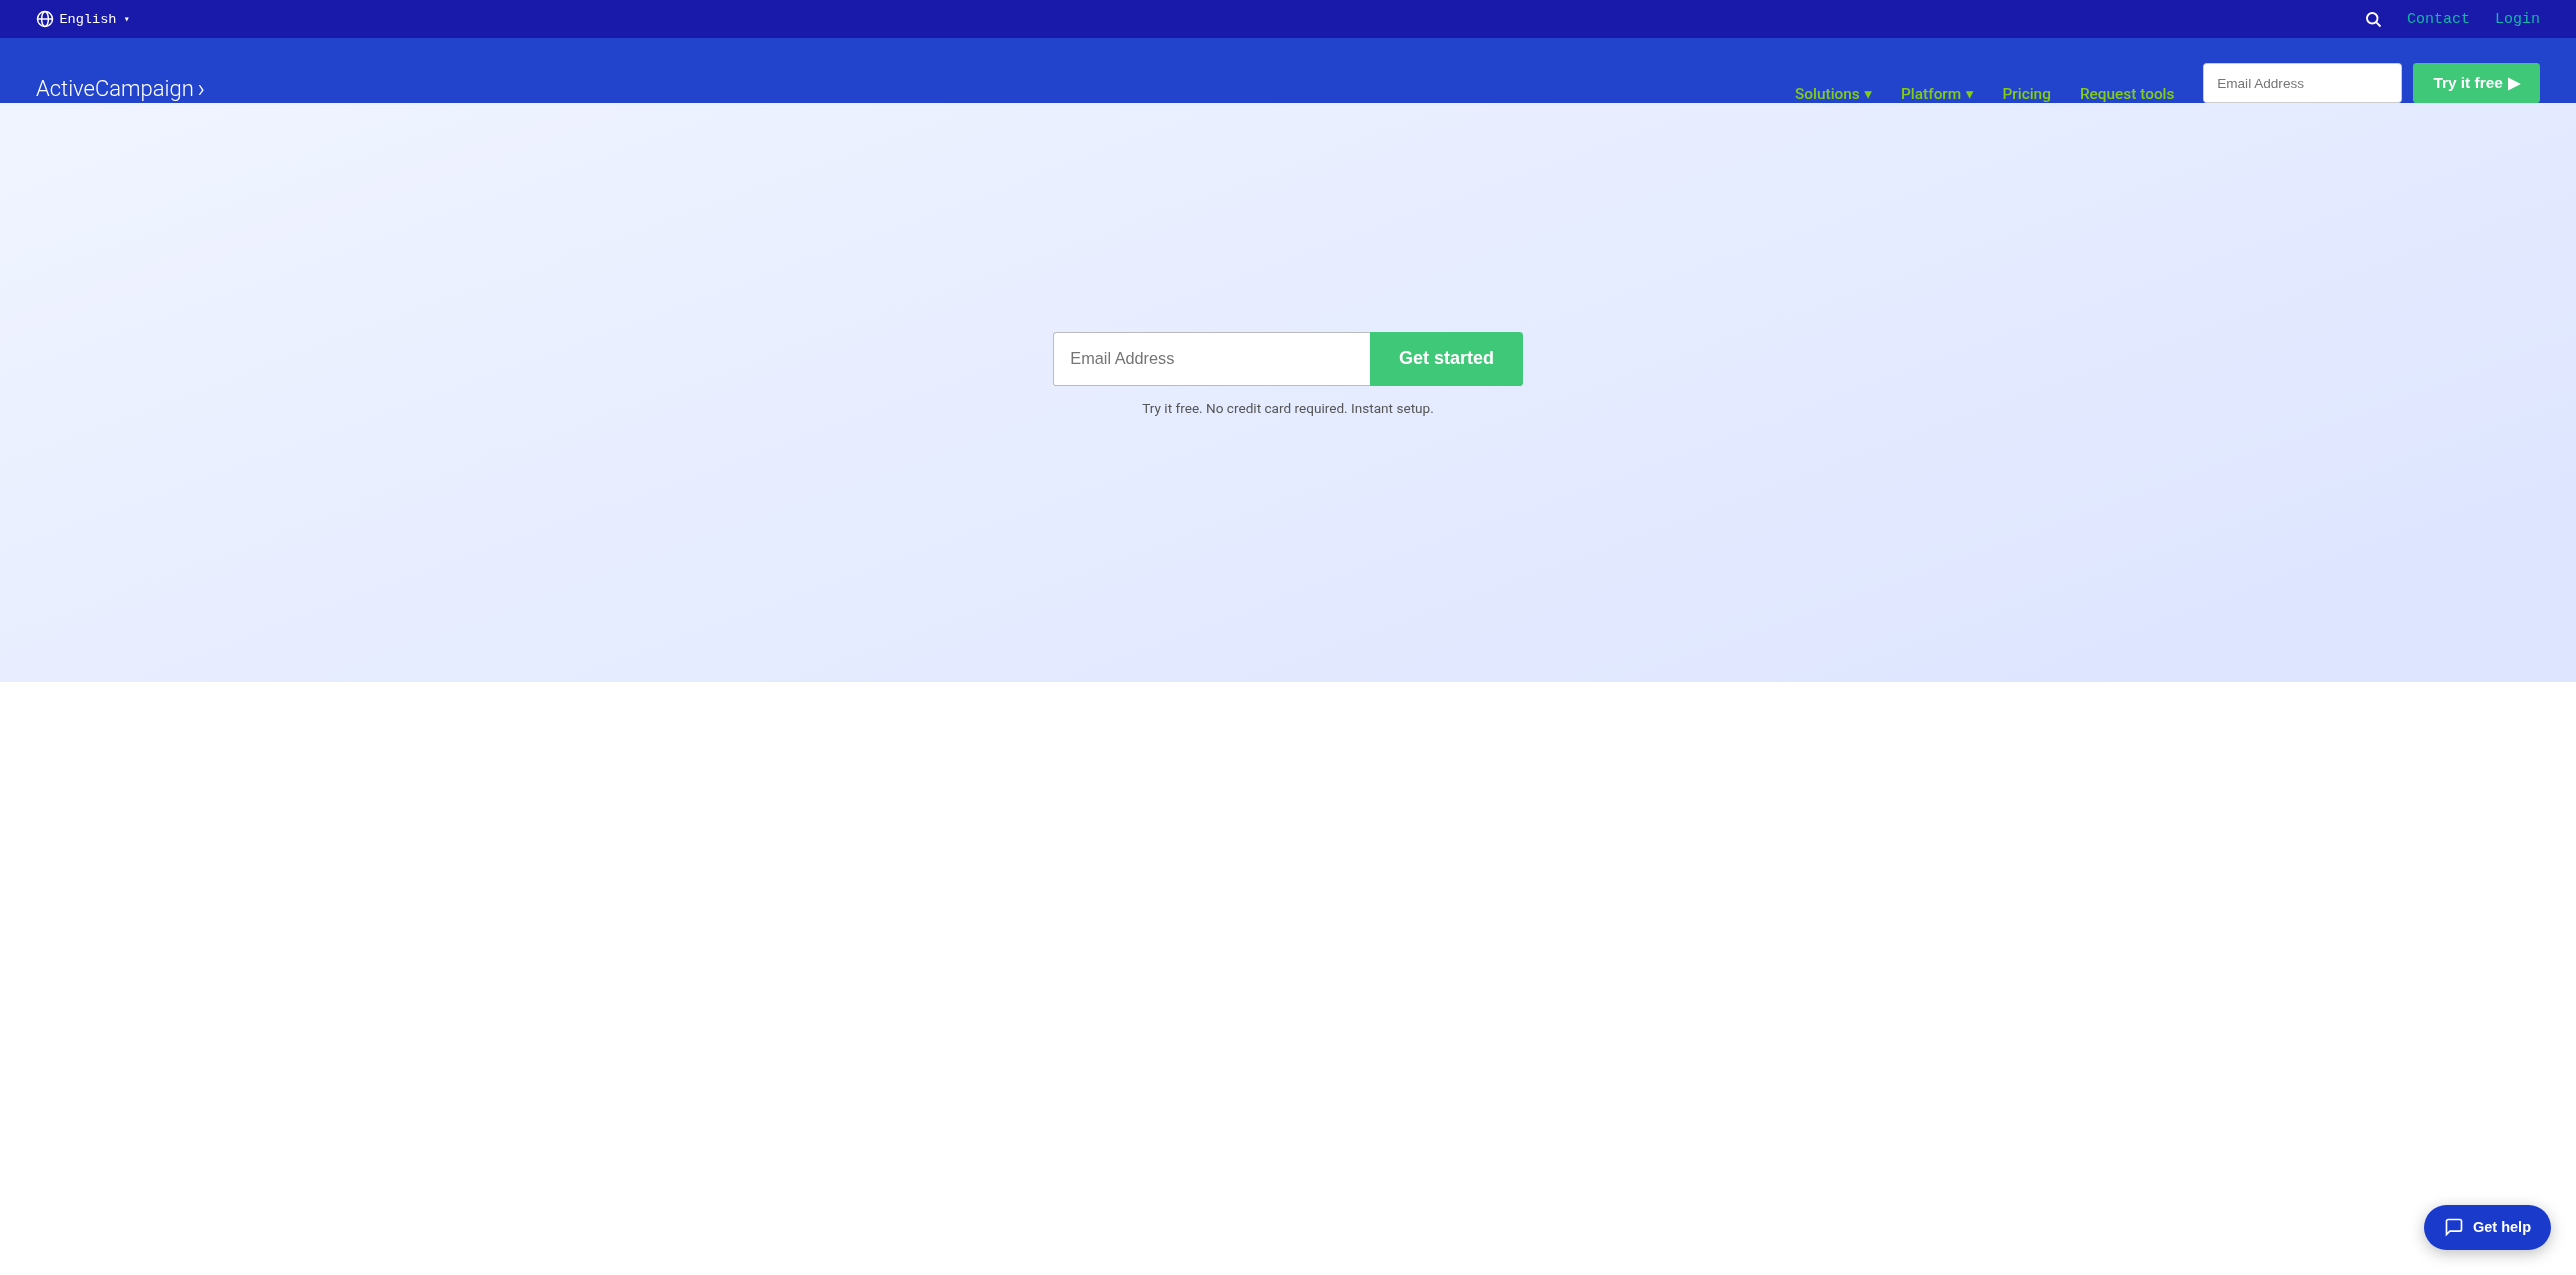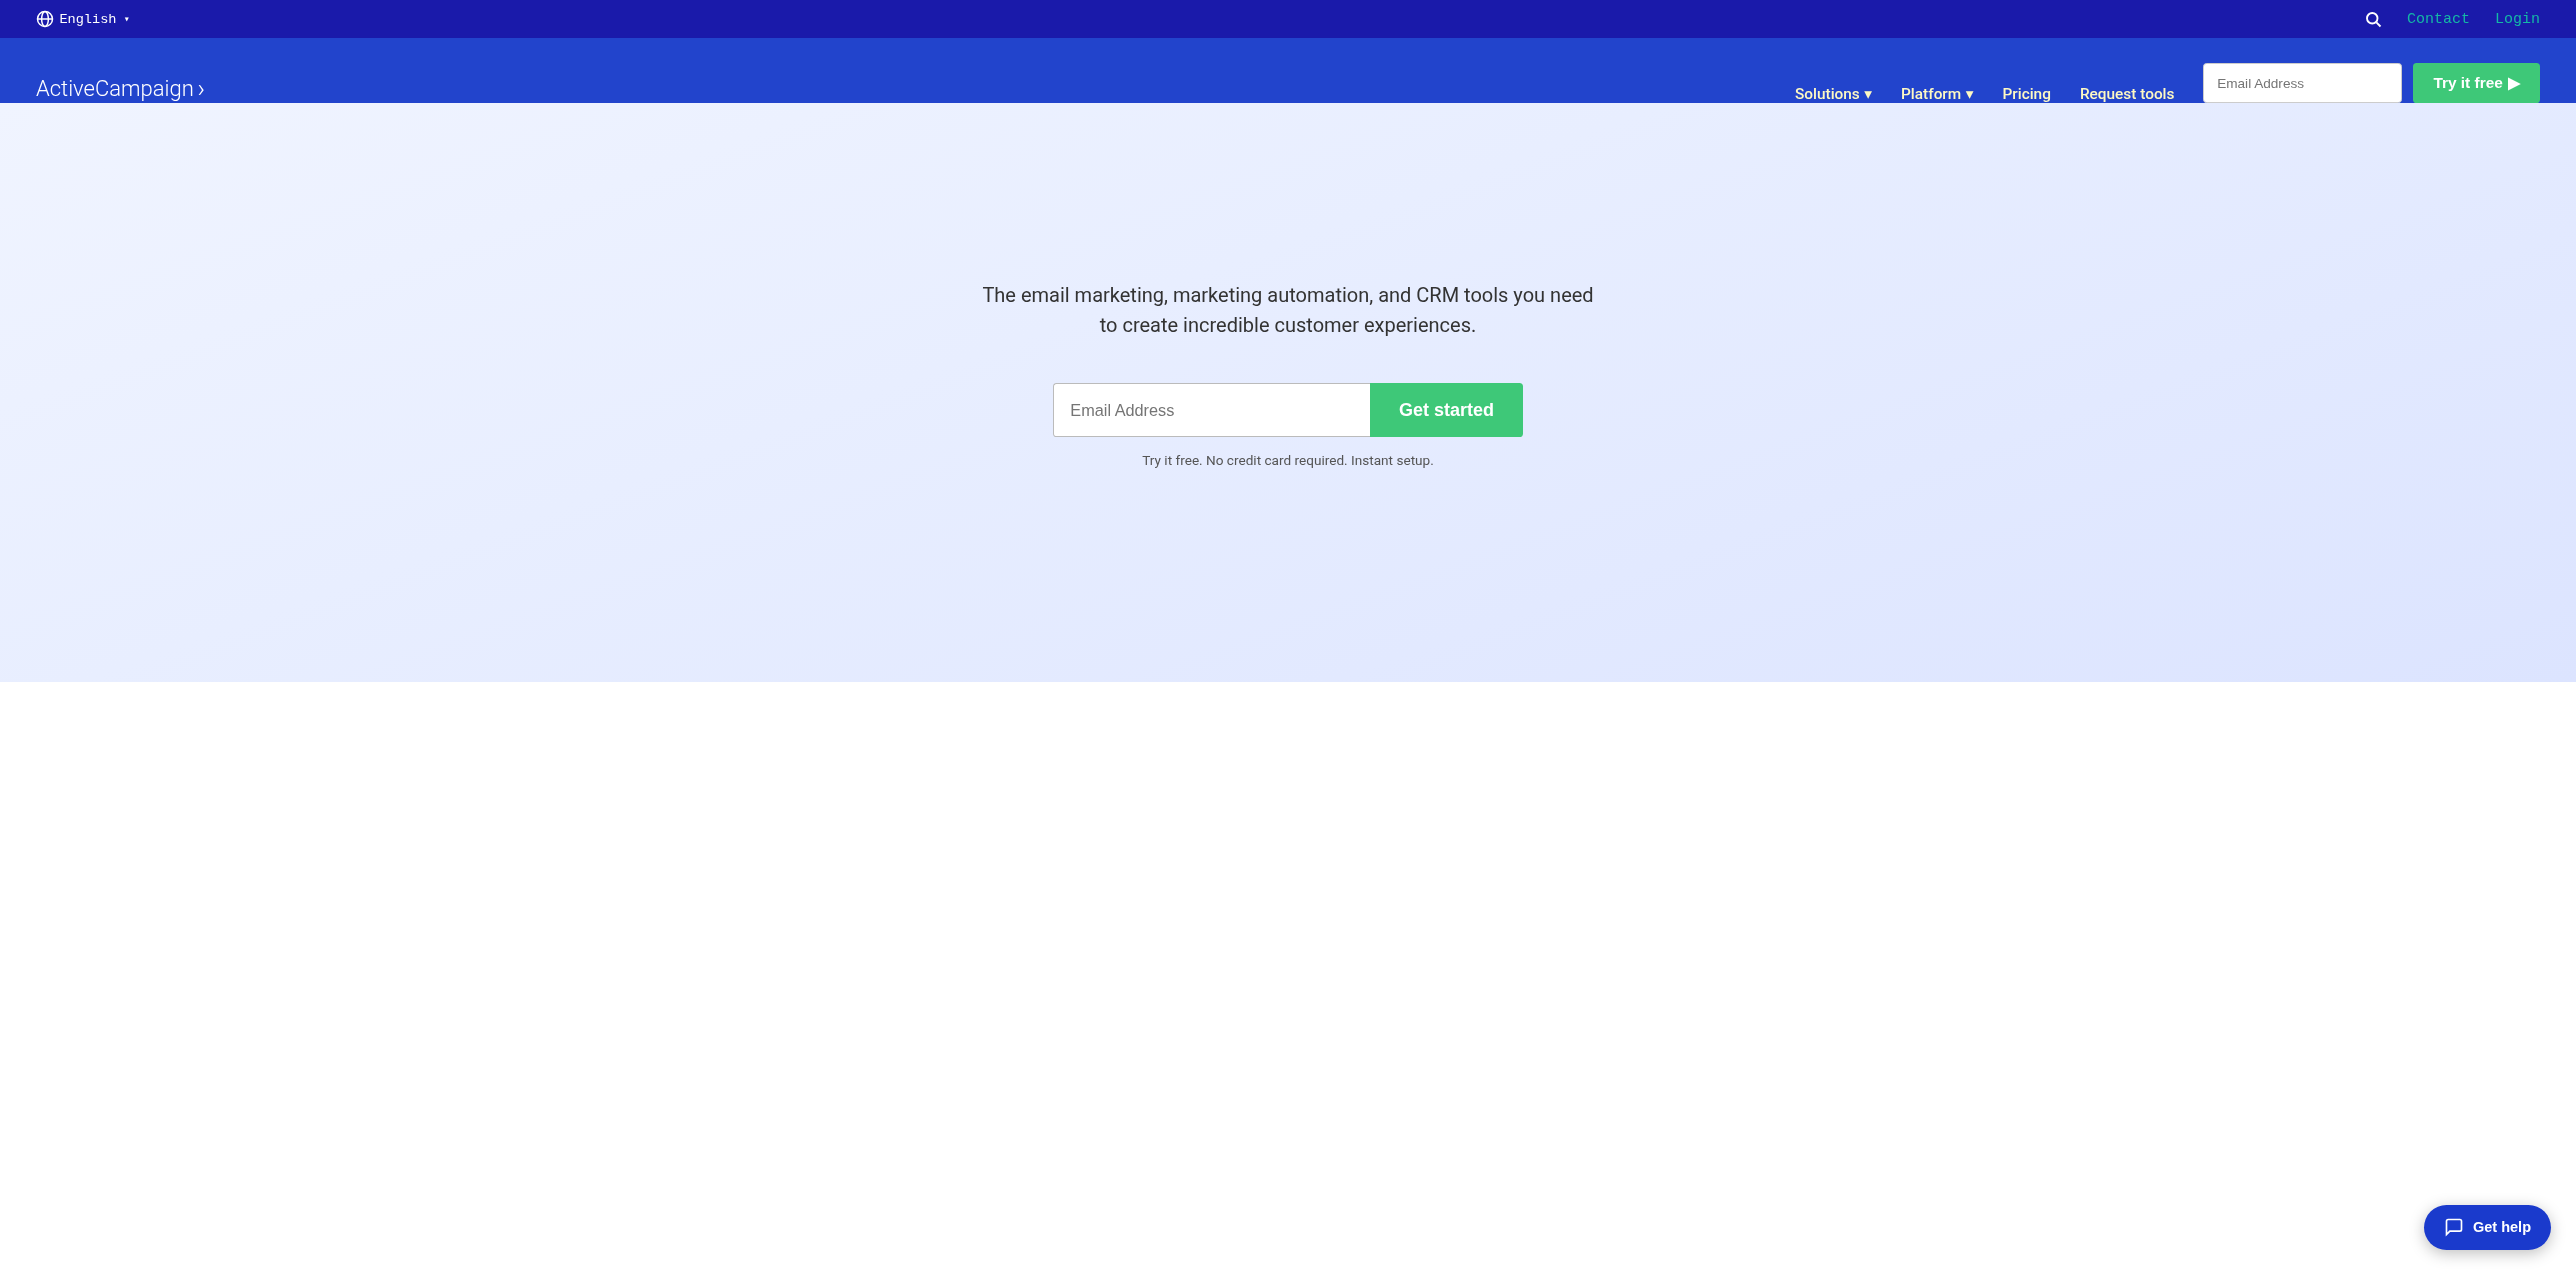--- a/index.html
+++ b/index.html
@@ -74,21 +74,21 @@
     .brand-logo span {
       font-weight: 300;
     }
     .nav-links {
       display: flex;
       align-items: center;
       gap: 29px;
       margin-right: 29px;
     }
     .nav-links a {
-      color: #fef9c3;
+      color: #84cc16;
       text-decoration: none;
       font-size: 15.4px;
       font-weight: 500;
       display: flex;
       align-items: center;
       gap: 4.5px;
     }
     .nav-actions {
       display: flex;
       align-items: center;
@@ -256,21 +256,20 @@
   <div class="nav-actions">
     <input class="email-input-nav" type="email" placeholder="Email Address" style="">
     <button class="try-free-btn">
       <span>Try it free</span>
       <span>▶</span>
     </button>
   </div>
 </nav>
 
 <section class="hero">
-  <p class="hero-subtitle">The email marketing, marketing automation, and CRM tools you need to create incredible customer experiences.</p>
   <div class="hero-form">
     <input class="hero-email-input" type="email" placeholder="Email Address" style="">
     <button class="get-started-btn">
       <span>Get started</span>
     </button>
   </div>
   <p class="hero-note">Try it free. No credit card required. Instant setup.</p>
 </section>
 
 <button class="get-help-btn">

